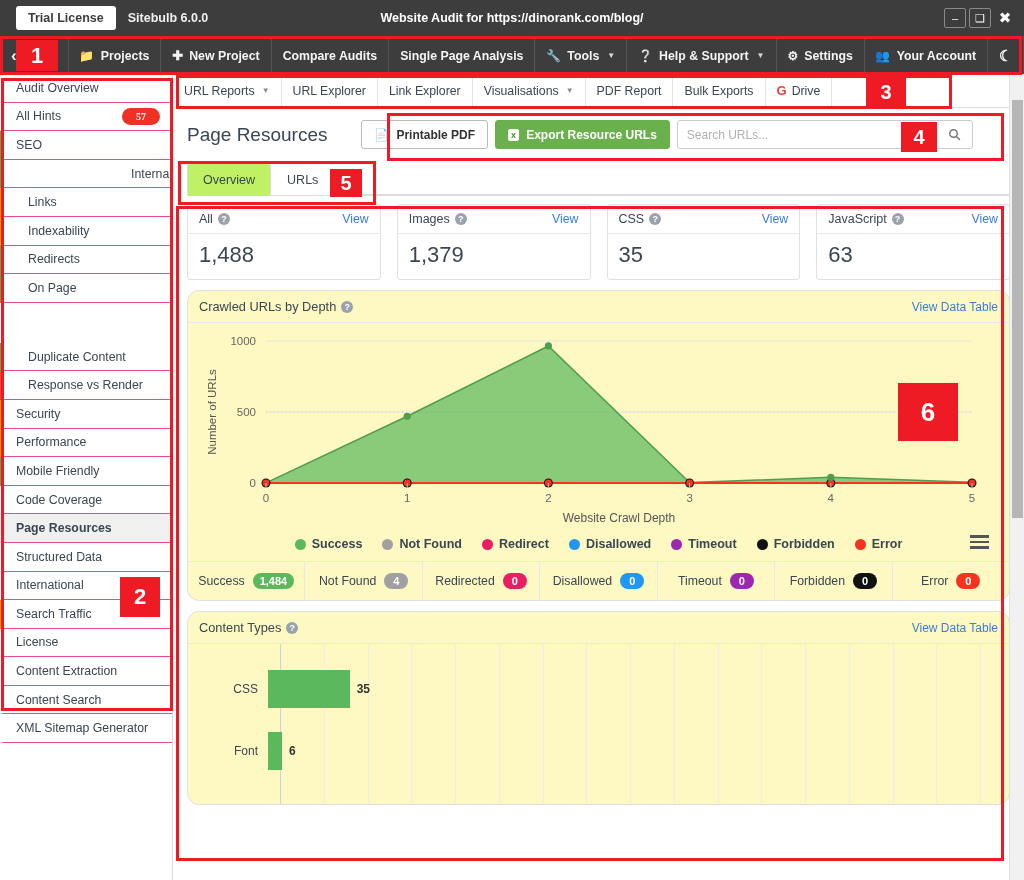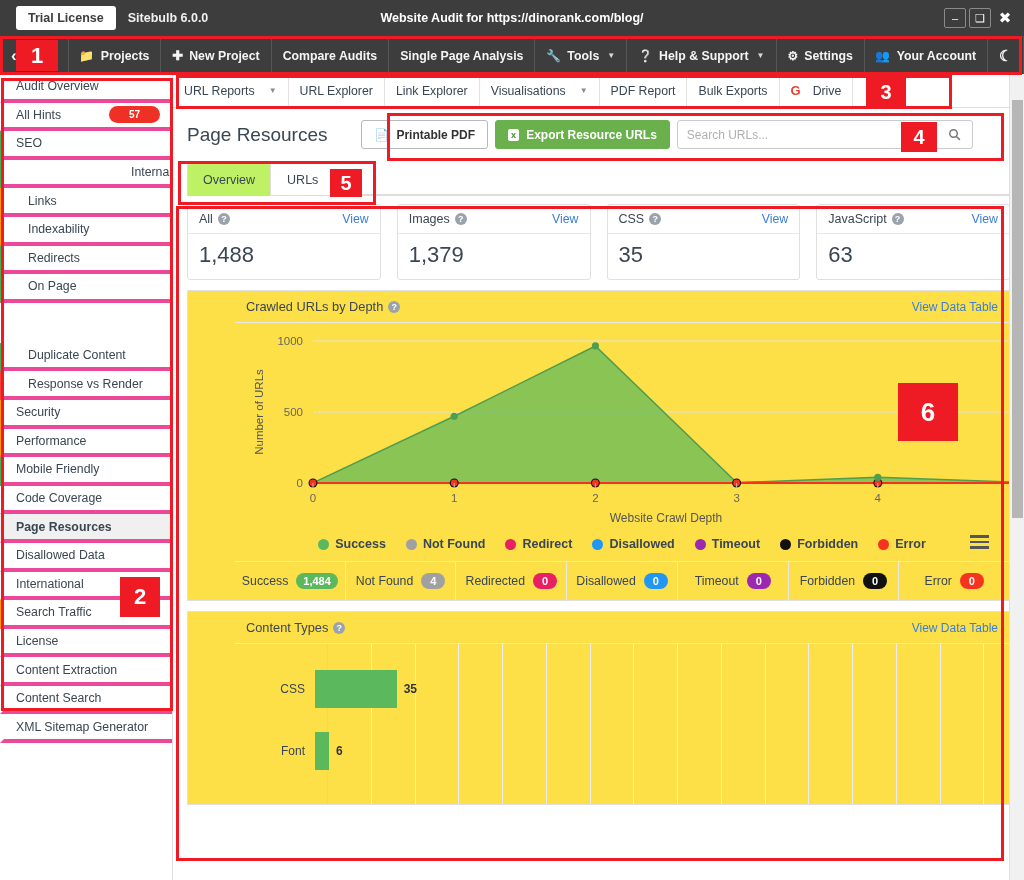--- a/index.html
+++ b/index.html
@@ -50,40 +50,41 @@
   
   .body-wrap { display: flex; height: 806px; background: #fff; }
 
   
   .sidebar {
     width: 173px; background: #ffffff; flex: 0 0 173px;
     border-right: 1px solid #ddd; font-size: 12.3px; color: #3a4652;
   }
   .sb-item {
     height: 28.6px; display: flex; align-items: center;
-    padding-left: 12px; border-bottom: 4px solid #ec4899;
+    padding-left: 12px; border-bottom: 1px solid #ec4899;
     border-left: 4px solid transparent; position: relative;
   }
   .sb-item.indent { padding-left: 24px; }
   .sb-item.active { background: #f0f0f0; font-weight: bold; }
   .sb-badge {
     position: absolute; right: 12px; background: #ee3124; color: #fff;
     font-size: 10px; font-weight: bold; border-radius: 10px;
     min-width: 21px; height: 17px; display: flex; align-items: center; justify-content: center;
-    padding: 0 20px;
+    padding: 0 14px;
+    font-family: Liberation Serif, serif;
   }
 
   
   .content { flex: 1; position: relative; background: #fff; overflow: hidden; }
   .subnav {
     height: 34px; display: flex; align-items: stretch; font-size: 12.3px;
     border-bottom: 1px solid #ddd; background: #fff;
   }
   .sn-item {
-    display: flex; align-items: center; gap: 12px; padding: 0 11px;
+    display: flex; align-items: center; gap: 5px; padding: 0 11px;
     color: #3a4652; border-right: 1px solid #e3e3e3; white-space: nowrap;
   }
   .g-red { color: #ea4335; font-weight: bold; font-size: 13px; }
 
   .page-head { display: flex; align-items: center; padding: 12px 14px 0 14px; }
   .page-title { font-size: 19px; color: #3a4652; }
   .head-tools { margin-left: 34px; display: flex; align-items: center; gap: 7px; }
   .btn {
     display: flex; align-items: center; gap: 7px; height: 29px; padding: 0 12px;
     font-size: 12px; border-radius: 3px; white-space: nowrap;
@@ -120,21 +121,21 @@
     border-bottom: 1px solid #e8e8e8; font-size: 12.5px; color: #3a4652;
   }
   .stat-val { padding: 8px 11px 11px 11px; font-size: 22px; color: #3a4652; }
   .view-link { margin-left: auto; color: #3b7dd8; font-size: 12.3px; }
   .qmark {
     display: inline-flex; align-items: center; justify-content: center;
     width: 12px; height: 12px; border-radius: 50%; background: #9aa3ab;
     color: #fff; font-size: 9px; font-weight: bold; margin-left: 5px;
   }
 
-  .card { border: 1px solid #e0e0e0; border-radius: 1px; background: #fde047; margin-top: 10px; padding-left: 47px; }
+  .card { border: 1px solid #e0e0e0; border-radius: 12px; background: #fef9c3; margin-top: 10px; }
   .card-head {
     display: flex; align-items: center; padding: 8px 11px;
     border-bottom: 1px solid #e8e8e8; font-size: 12.8px; color: #3a4652;
   }
   .data-link { margin-left: auto; color: #3b7dd8; font-size: 12px; }
 
   
   .chart-body { padding: 6px 6px 0 6px; position: relative; }
   .legend {
     display: flex; align-items: center; justify-content: center; gap: 20px;
@@ -290,21 +291,21 @@
         <div class="sb-item" style="border-left-color: rgb(76, 175, 80);">
           <span>Mobile Friendly</span>
         </div>
         <div class="sb-item" style="border-left-color: transparent;">
           <span>Code Coverage</span>
         </div>
         <div class="sb-item active" style="border-left-color: transparent;">
           <span>Page Resources</span>
         </div>
         <div class="sb-item" style="border-left-color: transparent;">
-          <span>Disallowed Data</span>
+          <span>Structured Data</span>
         </div>
         <div class="sb-item" style="border-left-color: transparent;">
           <span>International</span>
         </div>
         <div class="sb-item" style="border-left-color: rgb(255, 152, 0);">
           <span>Search Traffic</span>
         </div>
         <div class="sb-item" style="border-left-color: transparent;">
           <span>License</span>
         </div>

